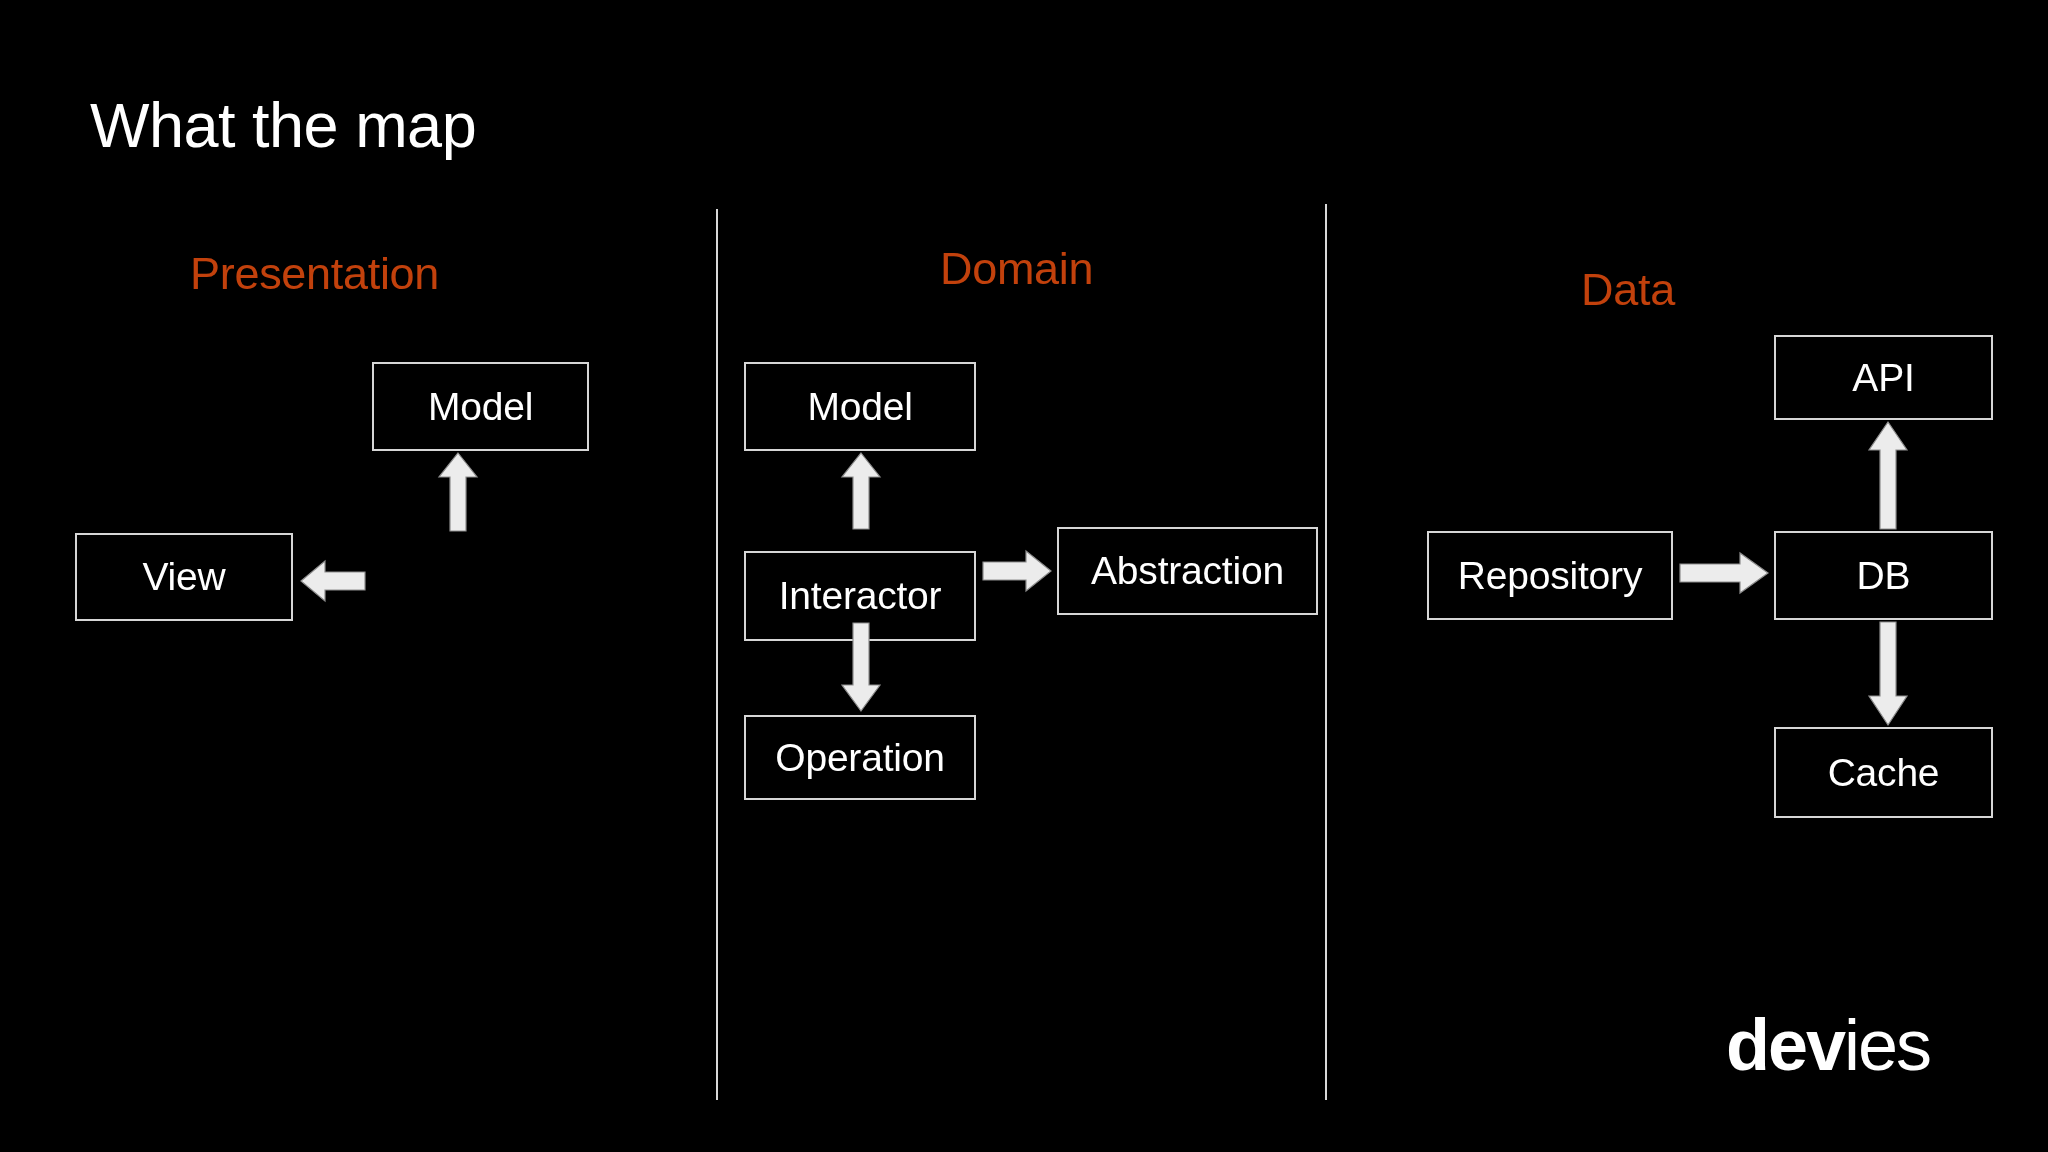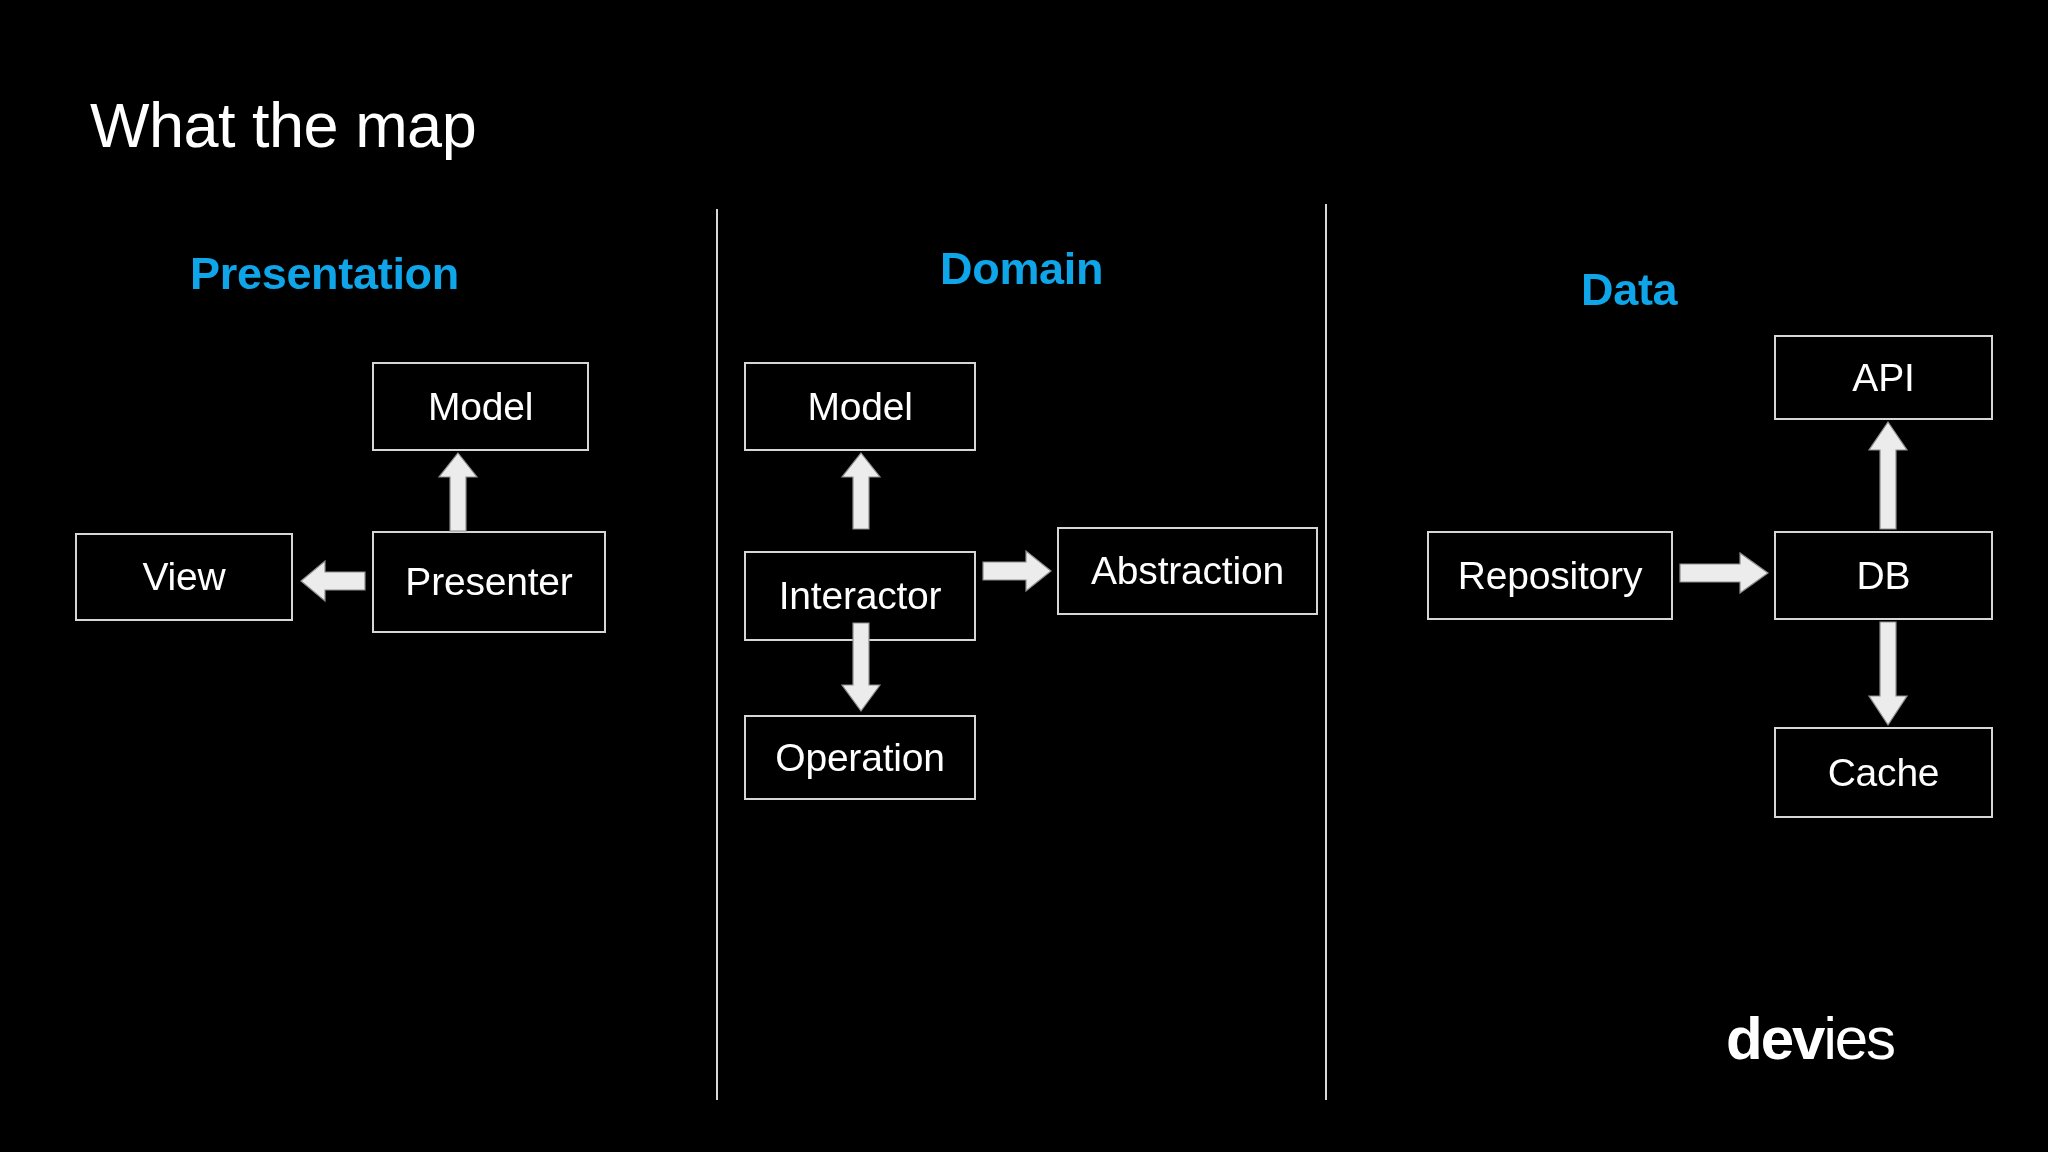--- a/index.html
+++ b/index.html
@@ -20,22 +20,22 @@
     letter-spacing:-0.5px; white-space:nowrap;
   }
 
   
   .divider { position:absolute; width:2px; background:#d8d8d8; }
   .divider.left  { left:716px;  top:209px; height:891px; }
   .divider.right { left:1325px; top:204px; height:896px; }
 
   
   .col-header {
-    position:absolute; font-size:45px; font-weight:700;
-    color:#0ea5e9; white-space:nowrap; letter-spacing:-0.3px;
+    position:absolute; font-size:45px; font-weight:400;
+    color:#c2410c; white-space:nowrap; letter-spacing:-0.3px;
   }
   .hdr-presentation { left:190px; top:248px; }
   .hdr-domain       { left:940px; top:243px; }
   .hdr-data         { left:1581px; top:236px;margin-top:28px; }
 
   
   .node {
     position:absolute;
     border:2px solid #d6d6d6;
     background:#000000;
@@ -73,21 +73,21 @@
   .a-dom-right  { left:981px;  top:549px; width:72px;  height:44px; }
   .a-dom-down   { left:840px;  top:621px; width:42px;  height:92px; }
 
   .a-data-up    { left:1867px; top:420px; width:42px;  height:111px; }
   .a-data-right { left:1678px; top:551px; width:92px;  height:44px; }
   .a-data-down  { left:1867px; top:620px; width:42px;  height:107px; }
 
   
   .logo {
     position:absolute; left:1726px; top:1009px;
-    font-size:60px; line-height:1; color:#ffffff;
+    font-size:72px; line-height:1; color:#ffffff;
     letter-spacing:-2px; white-space:nowrap;
   }
   .logo .bold  { font-weight:700; }
   .logo .light { font-weight:300; }
 </style>
 </head>
 <body>
 
 <div class="slide">
 
@@ -95,21 +95,20 @@
 
   <div class="divider left"></div>
   <div class="divider right"></div>
 
   <div class="col-header hdr-presentation">Presentation</div>
   <div class="col-header hdr-domain">Domain</div>
   <div class="col-header hdr-data">Data</div>
 
   <div class="node n-pres-model">Model</div>
   <div class="node n-pres-view">View</div>
-  <div class="node n-pres-presenter">Presenter</div>
 
   <div class="arrow a-pres-up">
     <svg viewBox="0 0 42 82" preserveAspectRatio="none">
       <polygon class="body" points="21,2 40,26 29,26 29,80 13,80 13,26 2,26"></polygon>
     </svg>
   </div>
 
   <div class="arrow a-pres-left">
     <svg viewBox="0 0 68 44" preserveAspectRatio="none">
       <polygon class="body" points="2,22 26,2 26,13 66,13 66,31 26,31 26,42"></polygon>

